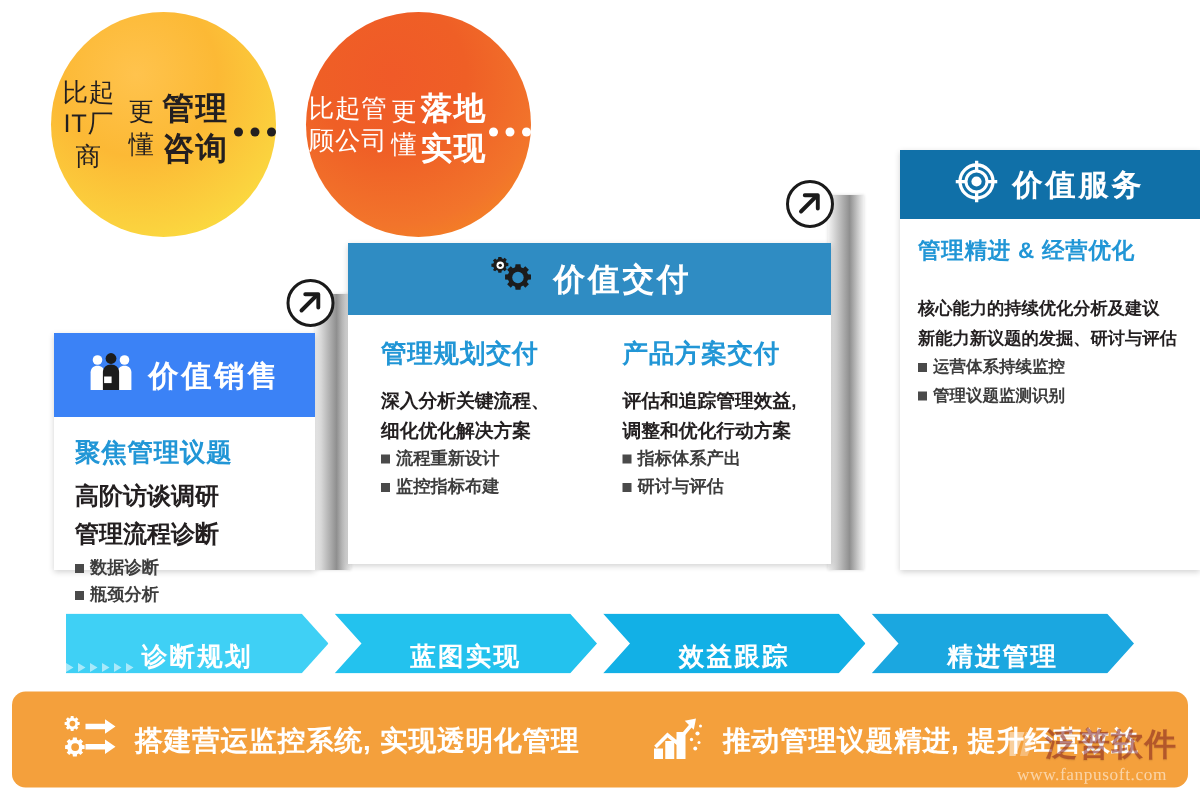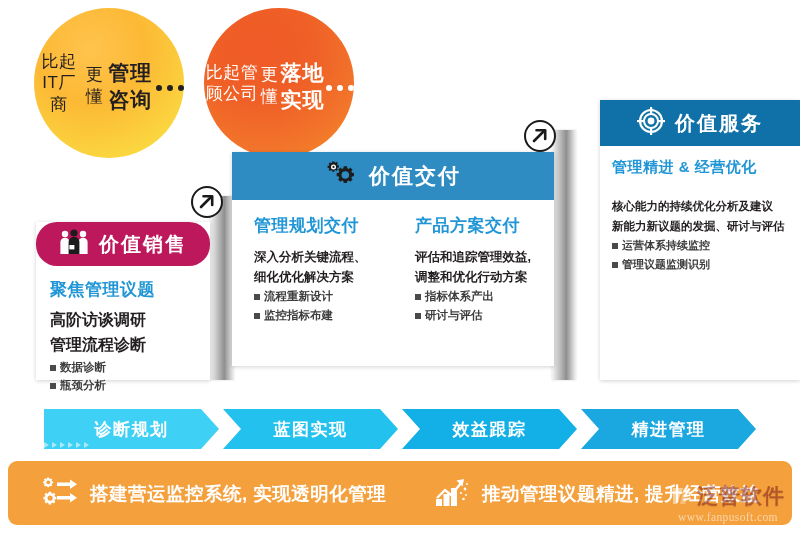--- a/index.html
+++ b/index.html
@@ -84,29 +84,29 @@
     display: flex;
     align-items: baseline;
     gap: 4px;
   }
   .bullets li .sq {
     width: 6px; height: 6px; background: #4a4a4a; display: inline-block; flex: none;
   }
 
   
   #card-sales { left: 36px; top: 222px; width: 174px; height: 158px; }
-  #card-sales .card-head { height: 44px; background: #be185d; border-radius: 21px; }
+  #card-sales .card-head { height: 56px; background: #3b82f6; }
   #card-sales .card-head .ctitle { font-size: 20px; }
   #card-sales .card-body { padding: 12px 14px 0 14px; }
   #card-sales .sub-title { font-size: 17px; margin-bottom: 7px; }
   #card-sales .lead { font-size: 16px; line-height: 1.55; }
   #card-sales .bullets li { font-size: 11.5px; line-height: 1.6; }
 
   
-  #card-delivery { left: 232px; top: 152px; width: 322px; height: 214px; }
+  #card-delivery { left: 232px; top: 162px; width: 322px; height: 214px; }
   #card-delivery .card-head { height: 48px; background: #2f8cc3; }
   #card-delivery .card-body { padding: 14px 0 0 0; display: flex; }
   #card-delivery .col { width: 50%; padding: 0 8px 0 22px; }
   #card-delivery .sub-title { font-size: 17px; margin-bottom: 10px; }
   #card-delivery .lead { font-size: 12.5px; line-height: 1.6; }
   #card-delivery .bullets li { font-size: 11.5px; line-height: 1.65; }
 
   
   #card-service { left: 600px; top: 100px; width: 200px; height: 280px; }
   #card-service .card-head { height: 46px; background: #1070a8; }
@@ -134,21 +134,21 @@
     position: absolute;
     left: 44px; top: 409px;
     width: 712px; height: 40px;
     display: flex;
   }
   .chev {
     position: relative;
     flex: 1;
     height: 40px;
     display: flex;
-    align-items: center;
+    align-items: flex-end;
     justify-content: center;
     color: #ffffff;
     font-size: 17px;
     font-weight: 700;
     letter-spacing: 1.5px;
     clip-path: polygon(0 0, calc(100% - 18px) 0, 100% 50%, calc(100% - 18px) 100%, 0 100%);
     margin-right: 4px;
   }
   .chev.notch {
     clip-path: polygon(0 0, calc(100% - 18px) 0, 100% 50%, calc(100% - 18px) 100%, 0 100%, 18px 50%);

